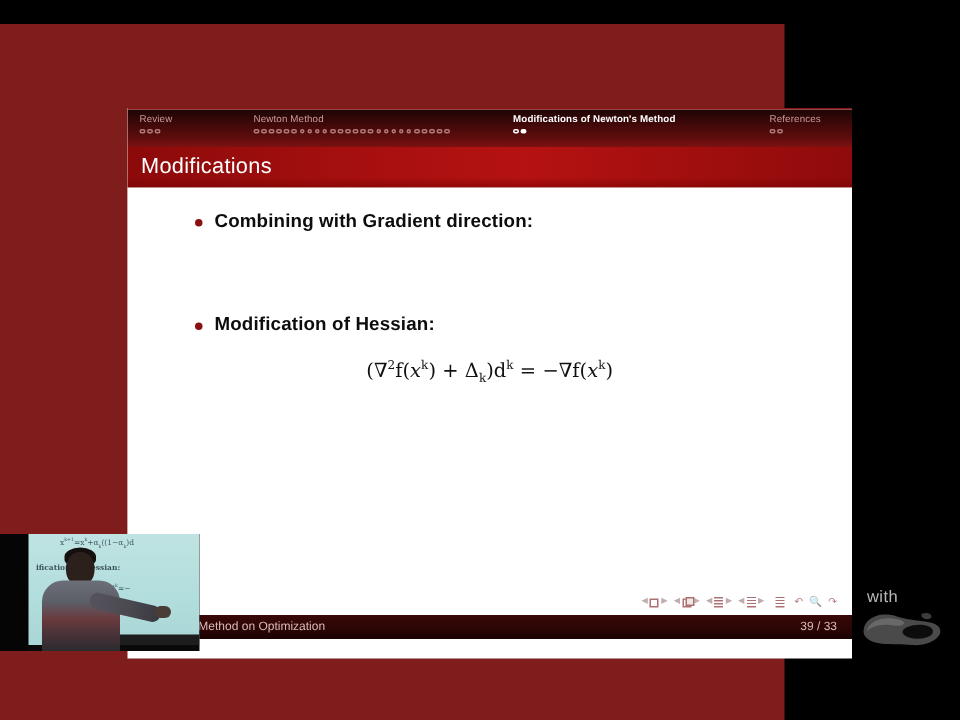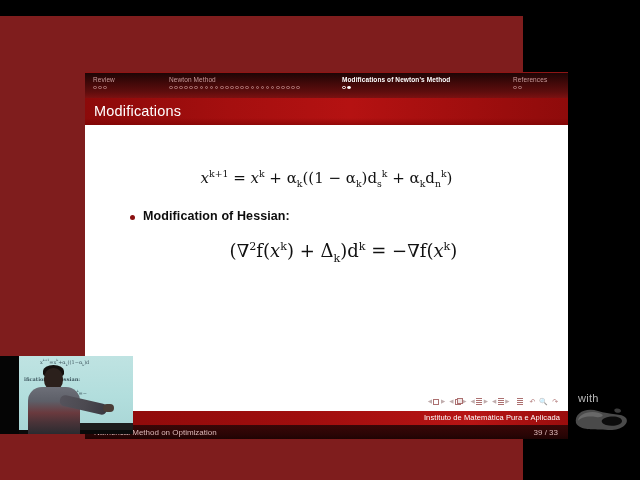--- a/index.html
+++ b/index.html
@@ -130,21 +130,21 @@
   sup, sub {
     font-size: 62%;
     line-height: 0;
   }
   sup { vertical-align: super; }
   sub { vertical-align: sub; }
 
   #bullet-1 { left: 45px; top: 13px; }
   #formula-1 { top: 42px; font-size: 15px; }
   #bullet-2 { left: 45px; top: 82px; }
-  #formula-2 { top: 113px; font-size: 18px; padding-left: 17px; }
+  #formula-2 { top: 113px; font-size: 13px; }
 
   
   #nav-symbols {
     position: absolute;
     right: 10px;
     bottom: 5px;
     display: flex;
     align-items: center;
     gap: 4px;
     opacity: .62;
@@ -397,24 +397,25 @@
         </div>
       </div>
     </div>
 
     <div id="title-bar">
       <div id="frame-title">Modifications</div>
     </div>
 
     <div id="slide-body">
 
-
-      <div class="formula" id="formula-1">
-        <span class="mi">x</span><sup>k+1</sup> = <span class="mi">x</span><sup>k</sup> + α<sub>k</sub>((1 − α<sub>k</sub>)d<sub>s</sub><sup>k</sup> + α<sub>k</sub>d<sub>n</sub><sup>k</sup>)
-      </div>
+      <div class="bullet-item" id="bullet-1">
+        <span class="bullet-mark"></span>
+        <span class="bullet-text">Combining with Gradient direction:</span>
+      </div>
+
 
       <div class="bullet-item" id="bullet-2">
         <span class="bullet-mark"></span>
         <span class="bullet-text">Modification of Hessian:</span>
       </div>
 
       <div class="formula" id="formula-2">
         (∇<sup>2</sup>f(<span class="mi">x</span><sup>k</sup>) + Δ<sub>k</sub>)d<sup>k</sup> = −∇f(<span class="mi">x</span><sup>k</sup>)
       </div>
 
@@ -444,23 +445,20 @@
           <span class="navsym-doc"></span>
           <span class="navsym-arrow">▶</span>
         </div>
         <span class="navsym-doc" style="margin-left:3px;"></span>
         <span class="navsym-back" style="margin-left:3px;">↶</span>
         <span class="navsym-back">🔍</span>
         <span class="navsym-back">↷</span>
       </div>
     </div>
 
-    <div id="footer-top">
-      <div id="institute-name">Instituto de Matemática Pura e Aplicada</div>
-    </div>
 
     <div id="footer-bottom">
       <div id="deck-title">Numerical Method on Optimization</div>
       <div id="page-number">39 / 33</div>
     </div>
   </div>
 
   <div id="impa-logo">
     <div id="impa-wordmark">with</div>
     <svg id="impa-mark" width="60" height="30" viewBox="0 0 60 30">

